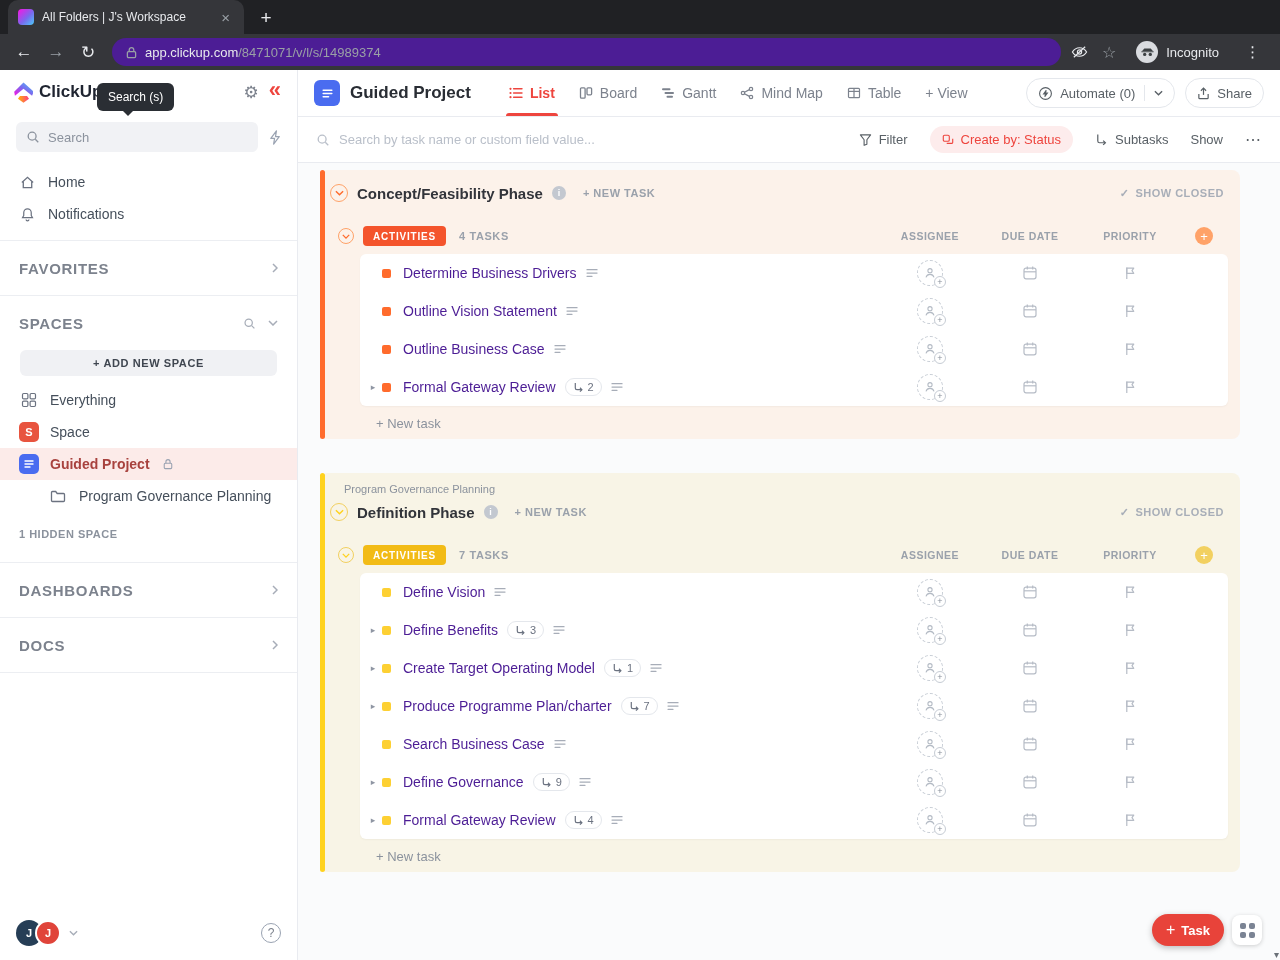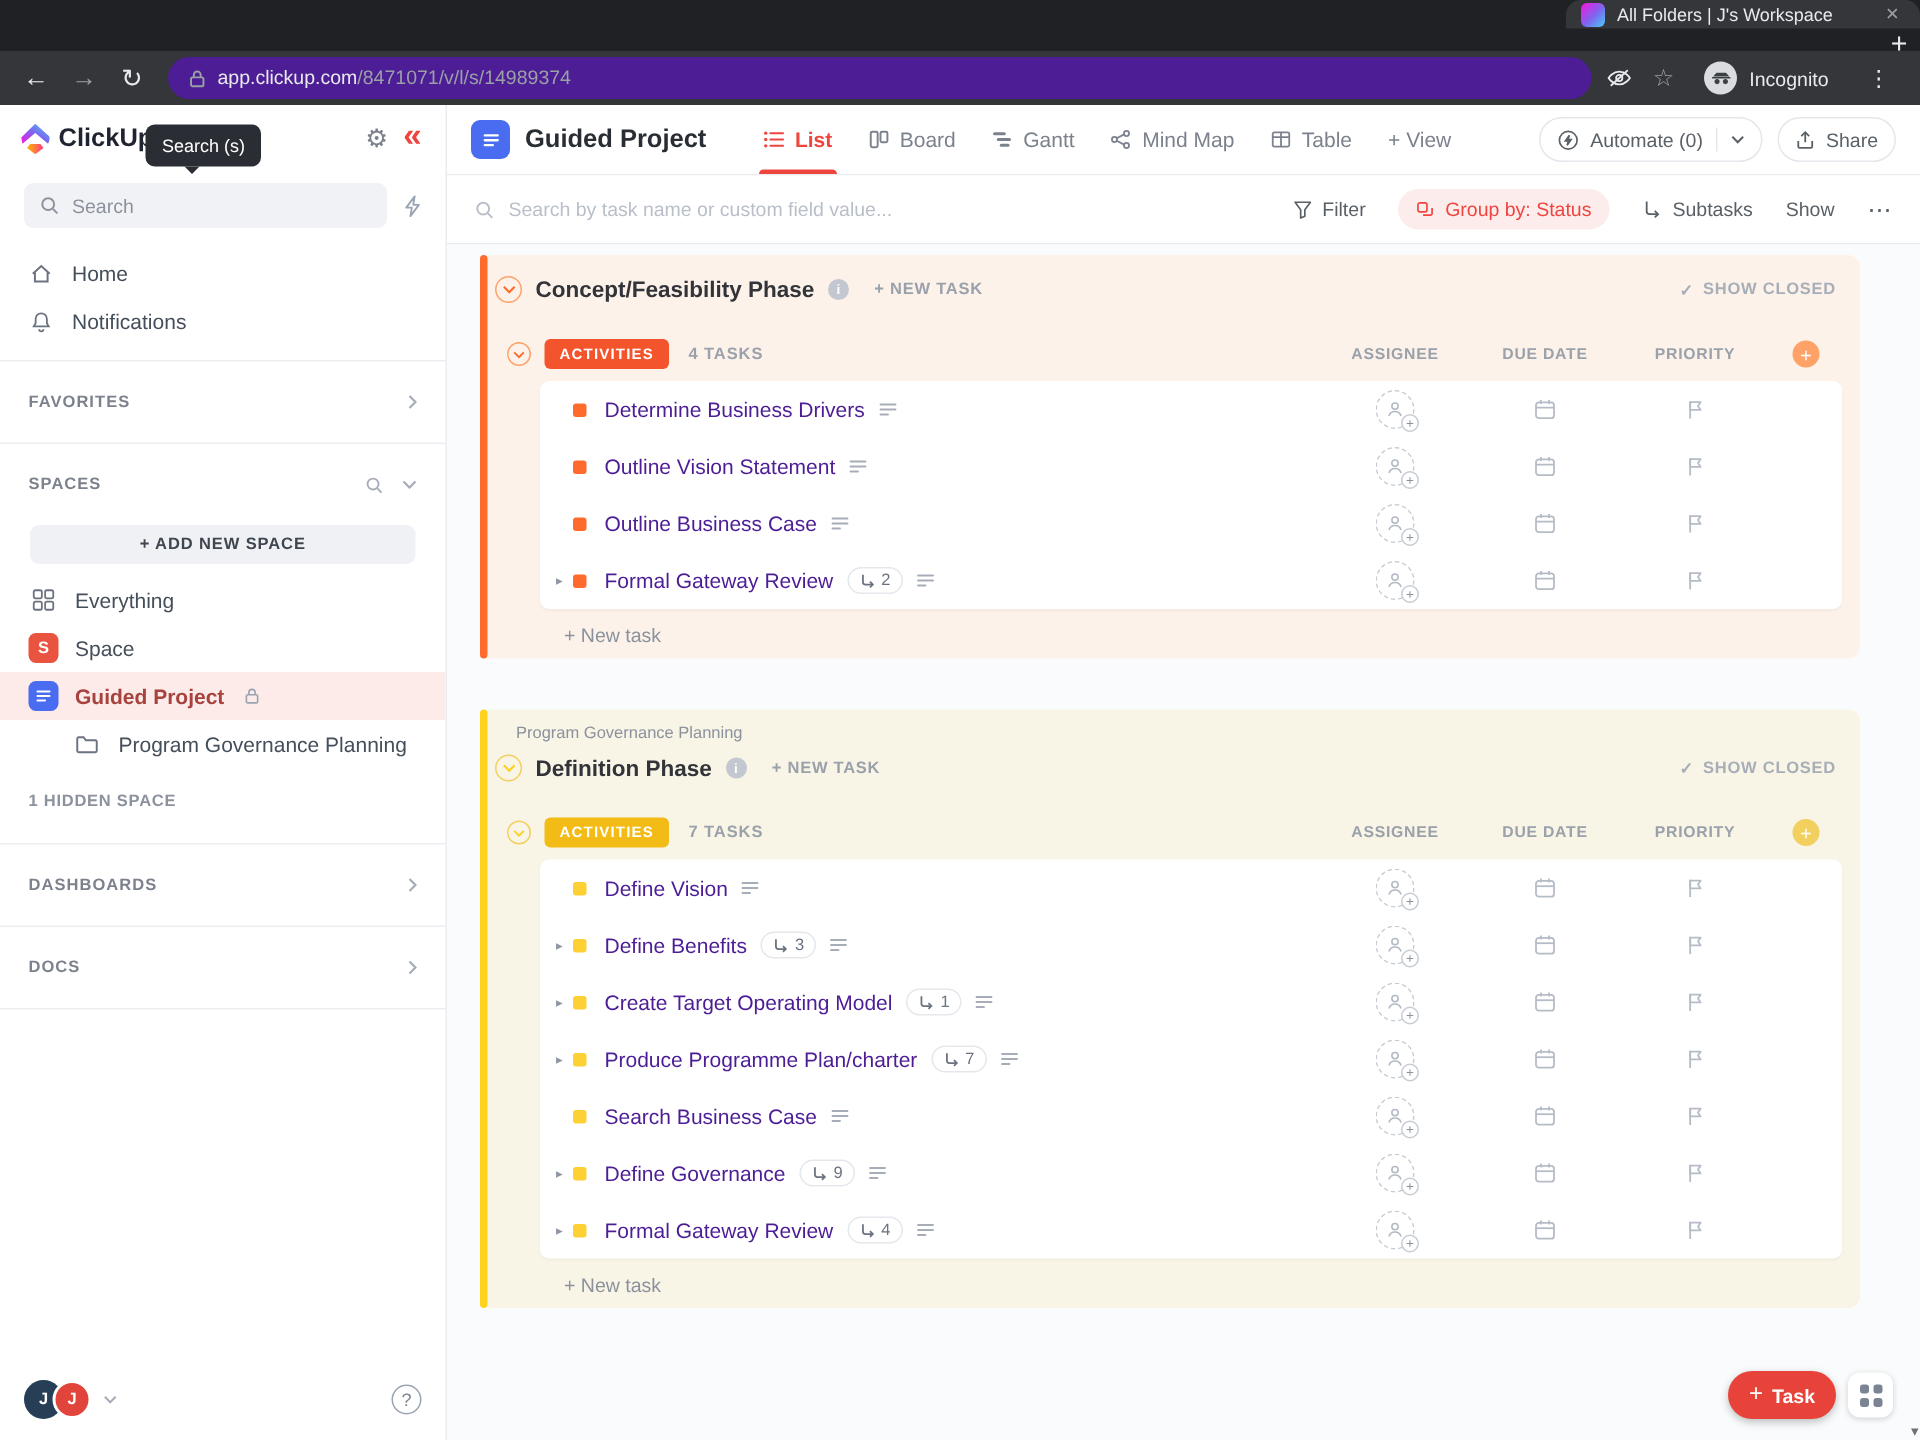--- a/index.html
+++ b/index.html
@@ -2,21 +2,21 @@
 <html style="--accent-red: #ee453e; --brand-blue: #4a6cf0; --space-avatar-red: #e8543f; --selected-space-bg: #fcebe9; --selected-space-text: #a8423e; --fab-red: #e8433a;"><head>
 <meta charset="utf-8">
 <style>
   * { margin:0; padding:0; box-sizing:border-box; }
   html,body { width:1280px; height:960px; overflow:hidden; }
   body { font-family:"Liberation Sans", sans-serif; background:#fff; position:relative; }
   .spacer { flex:1; }
   svg { display:block; }
 
   
-  .tabstrip { height:34px; background:#202124; display:flex; align-items:flex-end; padding-left:8px;flex-direction:column; }
+  .tabstrip { height:34px; background:#202124; display:flex; align-items:flex-end; padding-left:8px; }
   .tab { height:34px; width:236px; background:#35363a; border-radius:10px 10px 0 0; display:flex; align-items:center; gap:8px; padding:0 10px; }
   .favicon { width:16px; height:16px; border-radius:4px; background:linear-gradient(135deg,#fa12e3 0%,#7b68ee 55%,#49ccf9 100%); flex:none; }
   .tab-title { color:#e8eaed; font-size:12px; white-space:nowrap; overflow:hidden; flex:1; }
   .tab-close { color:#9aa0a6; font-size:15px; line-height:1; padding:2px 4px; border-radius:50%; }
   .newtab { width:28px; height:28px; margin:0 0 2px 8px; color:#e8eaed; font-size:19px; display:flex; align-items:center; justify-content:center; border-radius:50%; }
   .btoolbar { height:36px; background:#35363a; display:flex; align-items:center; padding:0 10px; gap:4px; }
   .nav-ico { width:28px; height:28px; display:flex; align-items:center; justify-content:center; color:#e8eaed; font-size:17px; border-radius:50%; }
   .nav-ico.dim { color:#9aa0a6; }
   .urlbar { flex:1; height:28px; margin:0 6px; background:#4c1d95; border-radius:14px; display:flex; align-items:center; gap:8px; padding:0 14px; }
   .url-domain { color:#e8eaed; font-size:13px; }
@@ -42,21 +42,21 @@
   .tooltip::after { content:""; position:absolute; left:26px; top:100%; border:5px solid transparent; border-top-color:#2a2e34; }
   .sb-search-row { display:flex; align-items:center; margin:8px 14px 0 16px; gap:10px; }
   .sb-search { flex:1; height:30px; background:#f1f2f5; border-radius:6px; display:flex; align-items:center; gap:8px; padding:0 10px; color:#8b929d;justify-content:space-between; }
   .sb-search input { border:none; background:transparent; outline:none; font:inherit; font-size:13px; color:#454f5b; width:100%; }
   .sb-search input::placeholder { color:#8b929d; }
   .bolt { color:#9aa3b2; }
   .sb-nav { margin-top:14px;text-align:right; }
   .sb-item { height:32px; display:flex; align-items:center; gap:13px; padding:0 19px; font-size:14px; color:#454f5b; }
   .sb-item .ic { color:#6b7280; width:16px; display:flex; justify-content:center; }
   .divider { height:1px; background:#eceef2; margin:10px 0; }
-  .sb-section { height:34px; display:flex; align-items:center; padding:0 19px; font-size:11px; font-weight:700; letter-spacing:.7px; color:#7c828d; }
+  .sb-section { height:34px; display:flex; align-items:center; padding:0 19px; font-size:15px; font-weight:700; letter-spacing:.7px; color:#7c828d; }
   .sb-section .chev { margin-left:auto; color:#a7adb8; }
   .sb-section .icons { margin-left:auto; display:flex; align-items:center; gap:12px; color:#a7adb8; }
   .add-space { margin:10px 20px 8px; height:26px; background:#f0f1f4; border-radius:6px; display:flex; align-items:center; justify-content:center; font-size:11px; font-weight:700; letter-spacing:.6px; color:#3f4650; }
   .space-item { height:32px; display:flex; align-items:center; gap:11px; padding:0 19px; font-size:14px; color:#454f5b; }
   .space-item.selected { background:var(--selected-space-bg); color:var(--selected-space-text); font-weight:600; }
   .sq-avatar { width:20px; height:20px; border-radius:5px; display:flex; align-items:center; justify-content:center; color:#fff; font-size:11px; font-weight:700; flex:none; }
   .sq-avatar.red { background:var(--space-avatar-red); }
   .sq-avatar.blue { background:var(--brand-blue); }
   .space-item .lock { color:#9aa3b2; margin-left:2px; }
   .space-item.child { padding-left:48px; }
@@ -499,21 +499,21 @@
         </div>
         <div class="groupby-pill">
           <span>
               <svg viewBox="0 0 14 14" width="12" height="12">
                 <g fill="none" stroke="currentColor" stroke-width="1.3">
                   <rect x="1.5" y="1.5" width="7" height="7" rx="1.5"></rect>
                   <path d="M5.5 11h6a1 1 0 0 0 1-1V5.5"></path>
                 </g>
               </svg>
             </span>
-          <span>Group by: Status</span>
+          <span>Create by: Status</span>
         </div>
         <div class="fb-btn">
           <span>
               <svg viewBox="0 0 14 14" width="13" height="13">
                 <g fill="none" stroke="currentColor" stroke-width="1.3">
                   <path d="M3 1.5v7a2 2 0 0 0 2 2h6"></path>
                   <path d="M8.8 8.2l2.4 2.3-2.4 2.3"></path>
                 </g>
               </svg>
             </span>

